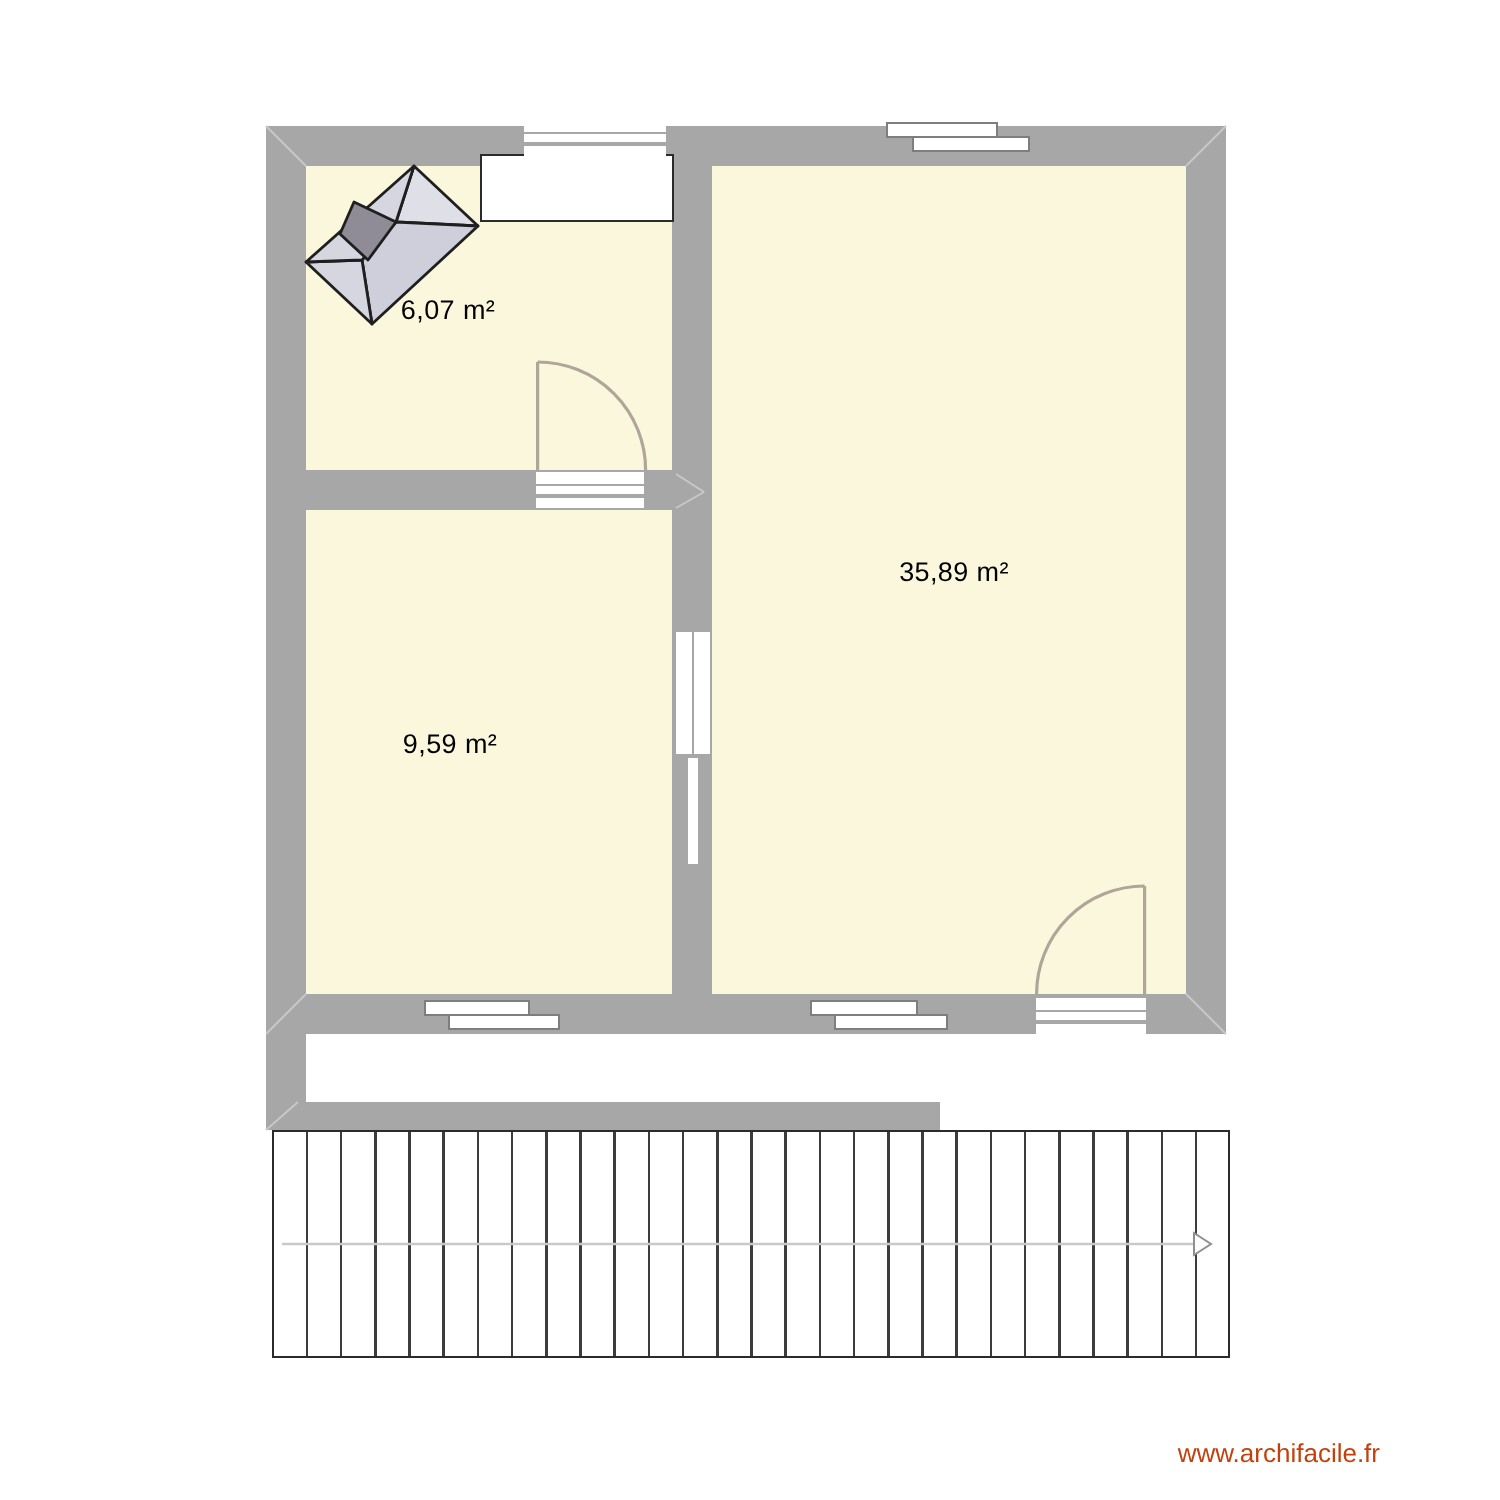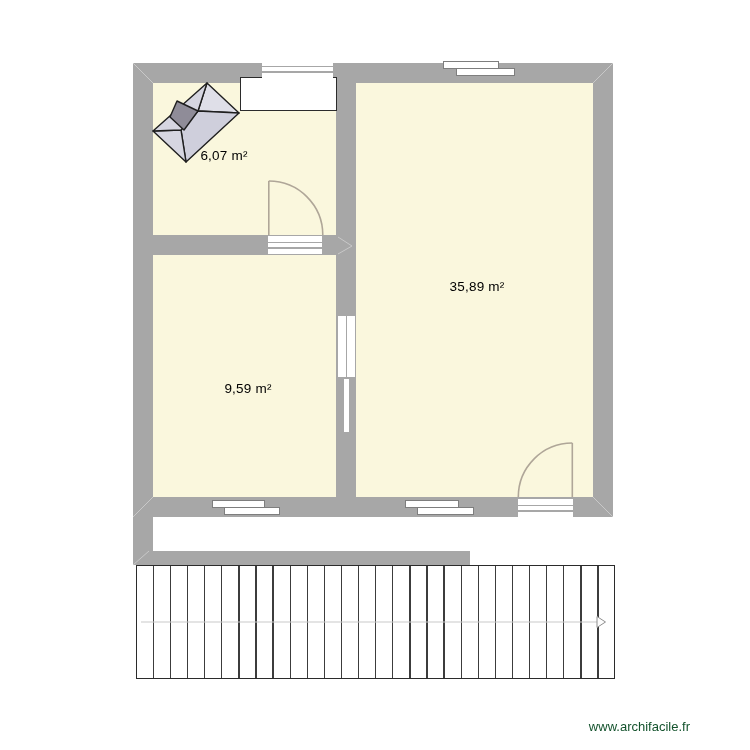--- a/index.html
+++ b/index.html
@@ -32,21 +32,21 @@
   }
   .v-panel{position:absolute;background:#ffffff;}
   .furniture{position:absolute;background:#ffffff;border:1.5px solid #2b2b2b;box-sizing:border-box;}
   .stairs{
     position:absolute;background-color:#ffffff;border:1.5px solid #2b2b2b;box-sizing:border-box;
     background-image:repeating-linear-gradient(90deg, transparent 0 15.8px, #3c3c3c 15.8px 17.1px);
   }
   .overlay{position:absolute;left:0;top:0;width:750px;height:750px;pointer-events:none;}
   .watermark{
     position:absolute;right:60px;bottom:16px;
-    font-size:13px;color:#14532d;white-space:nowrap;
+    font-size:13px;color:#c2410c;white-space:nowrap;
   }
 </style>
 </head>
 <body>
 
 <div class="canvas">
 
   <div class="wall" style="left:133px;top:63px;width:480px;height:20px;"></div>
   <div class="wall" style="left:133px;top:497px;width:480px;height:20px;"></div>
   <div class="wall" style="left:133px;top:63px;width:20px;height:454px;"></div>
@@ -54,21 +54,21 @@
   <div class="wall" style="left:336px;top:63px;width:20px;height:454px;"></div>
   <div class="wall" style="left:133px;top:235px;width:223px;height:20px;"></div>
   <div class="wall" style="left:133px;top:517px;width:20px;height:36px;"></div>
   <div class="wall" style="left:133px;top:551px;width:337px;height:14px;"></div>
 
   <div class="room" style="left:153px;top:83px;width:183px;height:152px;"></div>
   <div class="room" style="left:153px;top:255px;width:183px;height:242px;"></div>
   <div class="room" style="left:356px;top:83px;width:237px;height:414px;"></div>
 
   <span class="room-label" style="left:224px;top:155px;">6,07 m²</span>
-  <span class="room-label" style="left:225px;top:388px;margin-left:23px;">9,59 m²</span>
+  <span class="room-label" style="left:225px;top:372px;">9,59 m²</span>
   <span class="room-label" style="left:477px;top:286px;">35,89 m²</span>
 
   <div class="furniture" style="left:240px;top:77px;width:97px;height:34px;"></div>
 
   <div class="stripes-h" style="left:262px;top:60px;width:71px;height:18px;"></div>
 
   <div class="slide-glyph" style="left:443px;top:60px;width:73px;height:18px;">
     <div class="panel" style="left:0;top:1px;width:56px;height:8px;"></div>
     <div class="panel" style="left:13px;top:8px;width:59px;height:8px;"></div>
   </div>

